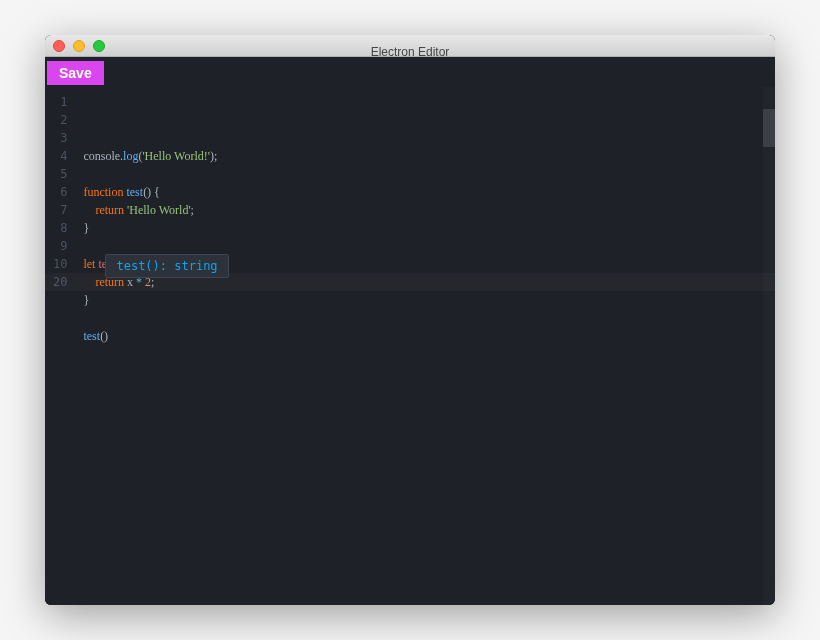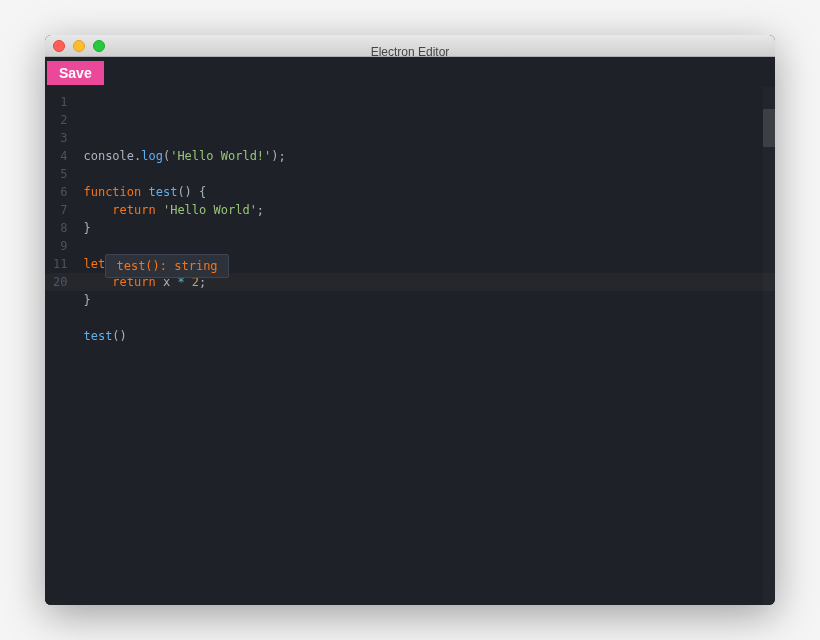--- a/index.html
+++ b/index.html
@@ -50,21 +50,21 @@
       font-size: 12px;
       color: #444;
       pointer-events: none;
       margin-top: 12px;
     }
     .toolbar {
       background: #1e2127;
       padding: 4px 0 2px 0;
     }
     .save-btn {
-      background: #ec4899;
+      background: #d946ef;
       color: #fff;
       border: none;
       padding: 4px 12px;
       font-size: 14px;
       font-weight: 600;
       cursor: pointer;
       margin-left: 2px;
     }
     .editor {
       flex: 1;
@@ -86,21 +86,21 @@
     }
     .gutter div { height: 18px; }
     .code {
       flex: 1;
       padding: 6px 0 0 6px;
       line-height: 18px;
       white-space: pre;
       color: #abb2bf;
       position: relative;
     }
-    .line { height: 18px; position: relative; }
+    .line { height: 18px; position: relative; font-family: Liberation Serif, serif; }
     .current-line {
       position: absolute;
       left: 0;
       right: 0;
       height: 18px;
       background: rgba(255,255,255,0.03);
       top: calc(6px + 10 * 18px);
       pointer-events: none;
     }
     .tok-default { color: #abb2bf; }
@@ -109,21 +109,21 @@
     .tok-keyword { color: #f97316; }
     .tok-funcname { color: #61afef; }
     .tok-param { color: #d19a66; }
     .tok-number { color: #d19a66; }
     .tok-operator { color: #56b6c2; }
     .tok-punct { color: #abb2bf; }
     .tok-var { color: #e06c75; }
     .tooltip {
       position: absolute;
       background: #2c313a;
-      color: #f97316;
+      color: #0ea5e9;
       font-size: 12px;
       padding: 2px 10px;
       border: 1px solid #3e4451;
       border-radius: 2px;
       top: calc(6px + 9 * 18px - 1px);
       left: 28px;
       font-family: "Menlo", "Monaco", "Consolas", monospace;
       z-index: 10;
     }
     .scrollbar {
@@ -166,21 +166,21 @@
     <div class="gutter" id="gutter">
         <div>1</div>
         <div>2</div>
         <div>3</div>
         <div>4</div>
         <div>5</div>
         <div>6</div>
         <div>7</div>
         <div>8</div>
         <div>9</div>
-        <div>11</div>
+        <div>10</div>
         <div>20</div>
       </div>
     <div class="code" id="code">
       <div class="tooltip">test(): string</div>
     <div class="line"><span class="tok-default">console.</span><span class="tok-method">log</span><span class="tok-punct">(</span><span class="tok-string">'Hello World!'</span><span class="tok-punct">);</span></div><div class="line"></div><div class="line"><span class="tok-keyword">function </span><span class="tok-funcname">test</span><span class="tok-punct">() {</span></div><div class="line"><span class="tok-default">    </span><span class="tok-keyword">return </span><span class="tok-string">'Hello World'</span><span class="tok-punct">;</span></div><div class="line"><span class="tok-punct">}</span></div><div class="line"></div><div class="line"><span class="tok-keyword">let </span><span class="tok-var">test</span><span class="tok-default"> </span><span class="tok-operator">=</span><span class="tok-default"> </span><span class="tok-param">x</span><span class="tok-default"> </span><span class="tok-operator">=&gt;</span><span class="tok-default"> </span><span class="tok-punct">{</span></div><div class="line"><span class="tok-default">    </span><span class="tok-keyword">return </span><span class="tok-default">x </span><span class="tok-operator">*</span><span class="tok-default"> </span><span class="tok-number">2</span><span class="tok-punct">;</span></div><div class="line"><span class="tok-punct">}</span></div><div class="line"></div><div class="line"><span class="tok-funcname">test</span><span class="tok-punct">()</span></div></div>
     <div class="scrollbar">
       <div class="scrollthumb"></div>
     </div>
   </div>
 </div>

